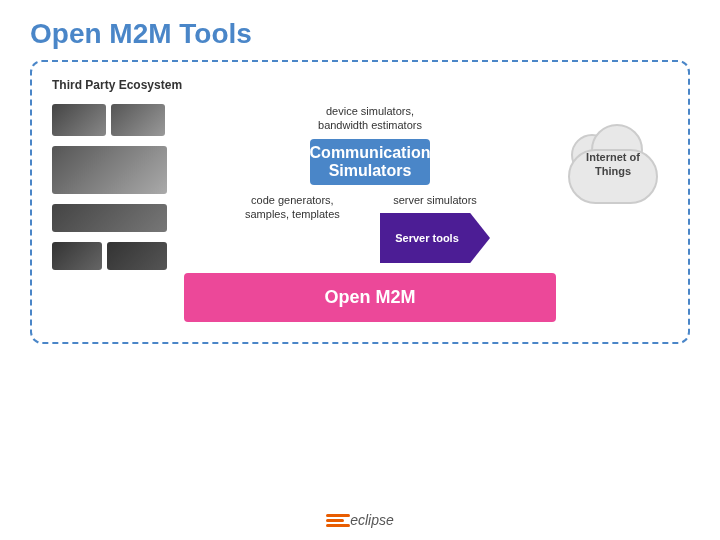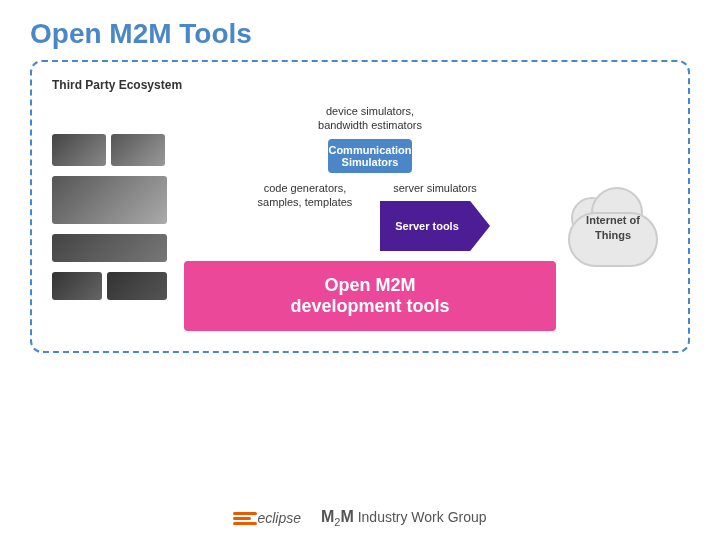--- a/index.html
+++ b/index.html
@@ -37,21 +37,21 @@
     .ecosystem-label {
       font-size: 12px;
       font-weight: bold;
       color: #333;
       margin-bottom: 12px;
     }
 
     
     .inner-layout {
       display: flex;
-      align-items: center;
+      align-items: flex-start;
       gap: 2px;
     }
 
     
     .devices-area {
       display: flex;
       flex-direction: column;
       gap: 6px;
       width: 130px;
       flex-shrink: 0;
@@ -61,39 +61,38 @@
       font-size: 11px;
       color: #333;
       text-align: center;
       margin-bottom: 6px;
       line-height: 1.3;
     }
 
     .comm-simulators-box {
       background: #4a86c8;
       color: white;
-      font-size: 11px;
+      font-size: 16px;
       font-weight: bold;
       text-align: center;
       padding: 5px 0;
       border-radius: 4px;
       margin-bottom: 8px;
     }
 
     .middle-row {
       display: flex;
       gap: 10px;
       align-items: flex-start;
       width: 100%;
       justify-content: center;
     }
 
     .embedded-column {
       display: flex;
-      flex-direction: column;
       align-items: center;
       width: 120px;
     }
 
     .server-column {
       display: flex;
       flex-direction: column;
       align-items: center;
       width: 120px;
     }
@@ -305,21 +304,20 @@
               <span>server simulators</span>
             </div>
             <div style="width:110px;height:50px;clip-path:polygon(0 0, 82% 0, 100% 50%, 82% 100%, 0 100%);background:#4c1d95;display:flex;align-items:center;justify-content:center;padding-right:16px;">
               <span style="font-size:11px;font-weight:bold;color:white;text-align:center;">Server tools</span>
             </div>
           </div>
         </div>
 
         <div class="open-m2m-box">
           <div>Open M2M</div>
-          <div>development tools</div>
         </div>
 
       </div>
 
       <div class="cloud-area">
         <div class="cloud-shape">
           <div class="cloud-bump1"></div>
           <div class="cloud-bump2"></div>
           <div class="cloud-body"></div>
           <div class="cloud-text">
@@ -335,16 +333,13 @@
 
 <div class="footer">
   <div class="eclipse-logo">
     <div class="eclipse-lines">
       <div class="eclipse-line"></div>
       <div class="eclipse-line"></div>
       <div class="eclipse-line"></div>
     </div>
     <div class="eclipse-text">eclipse</div>
   </div>
-  <div class="m2m-industry">
-    <span class="M">M</span><span class="sub2">2</span><span class="M">M</span><span> Industry Work Group</span>
-  </div>
 </div>
 
 </body></html>

